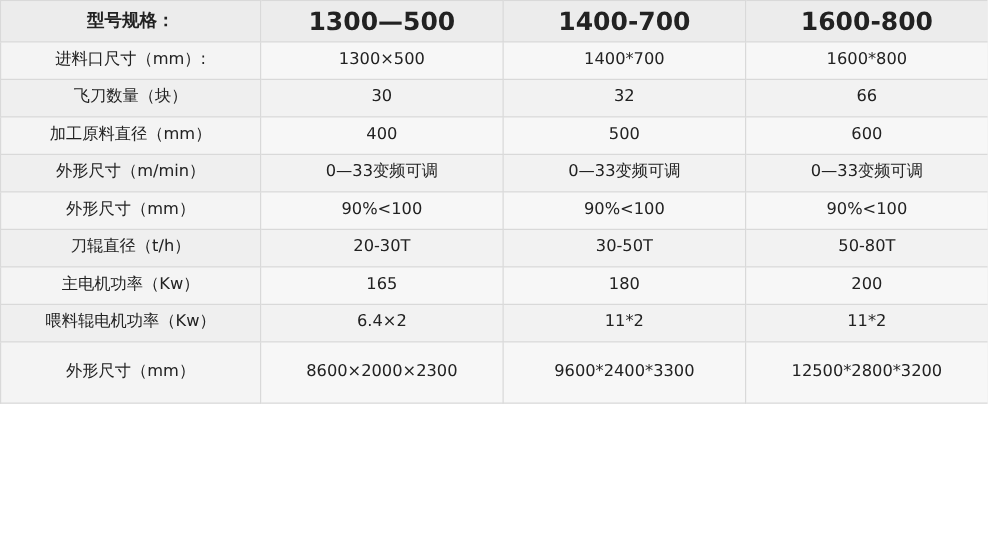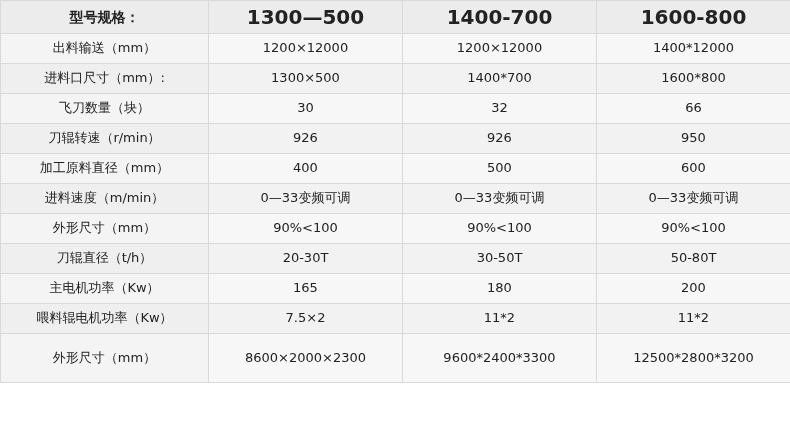--- a/index.html
+++ b/index.html
@@ -70,51 +70,39 @@
   <thead>
     <tr>
       <th class="head-label">型号规格：</th>
       <th>1300—500</th>
       <th>1400-700</th>
       <th>1600-800</th>
     </tr>
   </thead>
   <tbody>
     <tr>
-      <td class="row-label">出料输送（mm）</td>
-      <td>1200×12000</td>
-      <td>1200×12000</td>
-      <td>1400*12000</td>
-    </tr>
-    <tr>
       <td class="row-label">进料口尺寸（mm）:</td>
       <td>1300×500</td>
       <td>1400*700</td>
       <td>1600*800</td>
     </tr>
     <tr>
       <td class="row-label">飞刀数量（块）</td>
       <td>30</td>
       <td>32</td>
       <td>66</td>
     </tr>
     <tr>
-      <td class="row-label">刀辊转速（r/min）</td>
-      <td>926</td>
-      <td>926</td>
-      <td>950</td>
-    </tr>
-    <tr>
       <td class="row-label">加工原料直径（mm）</td>
       <td>400</td>
       <td>500</td>
       <td>600</td>
     </tr>
     <tr>
-      <td class="row-label">进料速度（m/min）</td>
+      <td class="row-label">外形尺寸（m/min）</td>
       <td>0—33变频可调</td>
       <td>0—33变频可调</td>
       <td>0—33变频可调</td>
     </tr>
     <tr>
       <td class="row-label">外形尺寸（mm）</td>
       <td>90%&lt;100</td>
       <td>90%&lt;100</td>
       <td>90%&lt;100</td>
     </tr>
@@ -125,21 +113,21 @@
       <td>50-80T</td>
     </tr>
     <tr>
       <td class="row-label">主电机功率（Kw）</td>
       <td>165</td>
       <td>180</td>
       <td>200</td>
     </tr>
     <tr>
       <td class="row-label">喂料辊电机功率（Kw）</td>
-      <td>7.5×2</td>
+      <td>6.4×2</td>
       <td>11*2</td>
       <td>11*2</td>
     </tr>
     <tr class="tall">
       <td class="row-label">外形尺寸（mm）</td>
       <td>8600×2000×2300</td>
       <td>9600*2400*3300</td>
       <td>12500*2800*3200</td>
     </tr>
 

